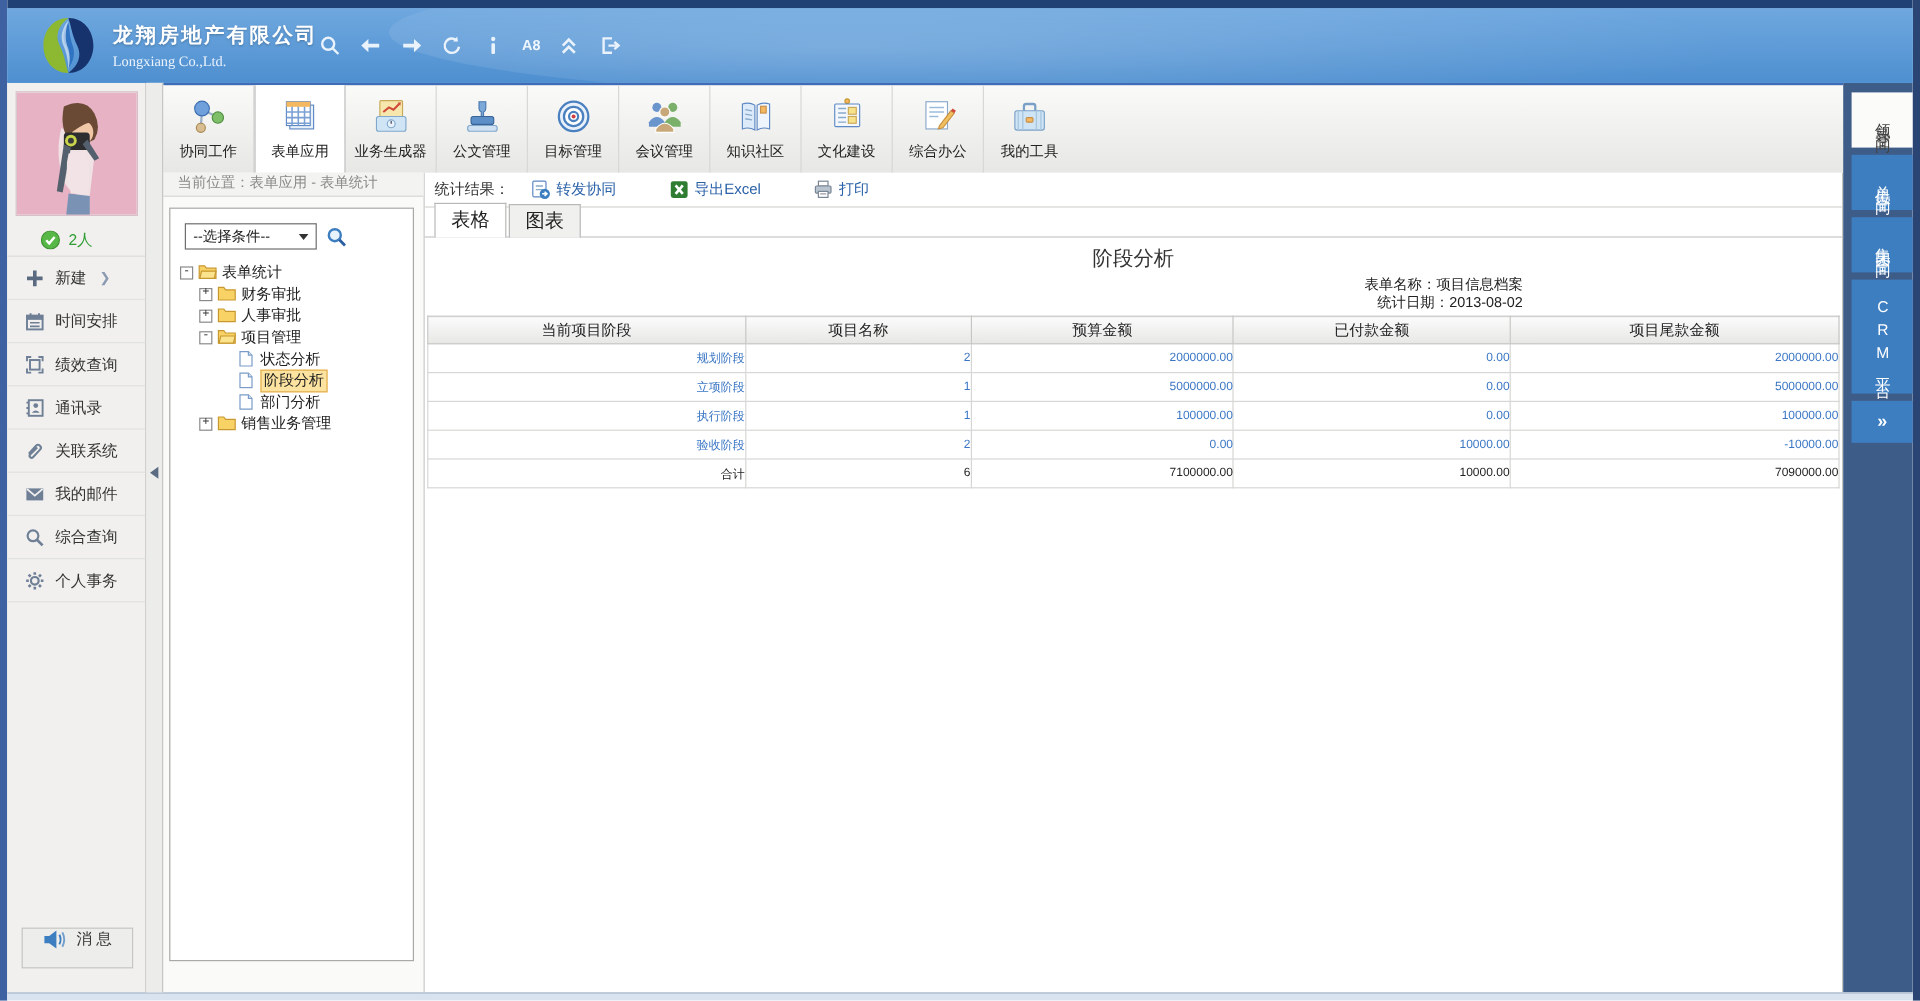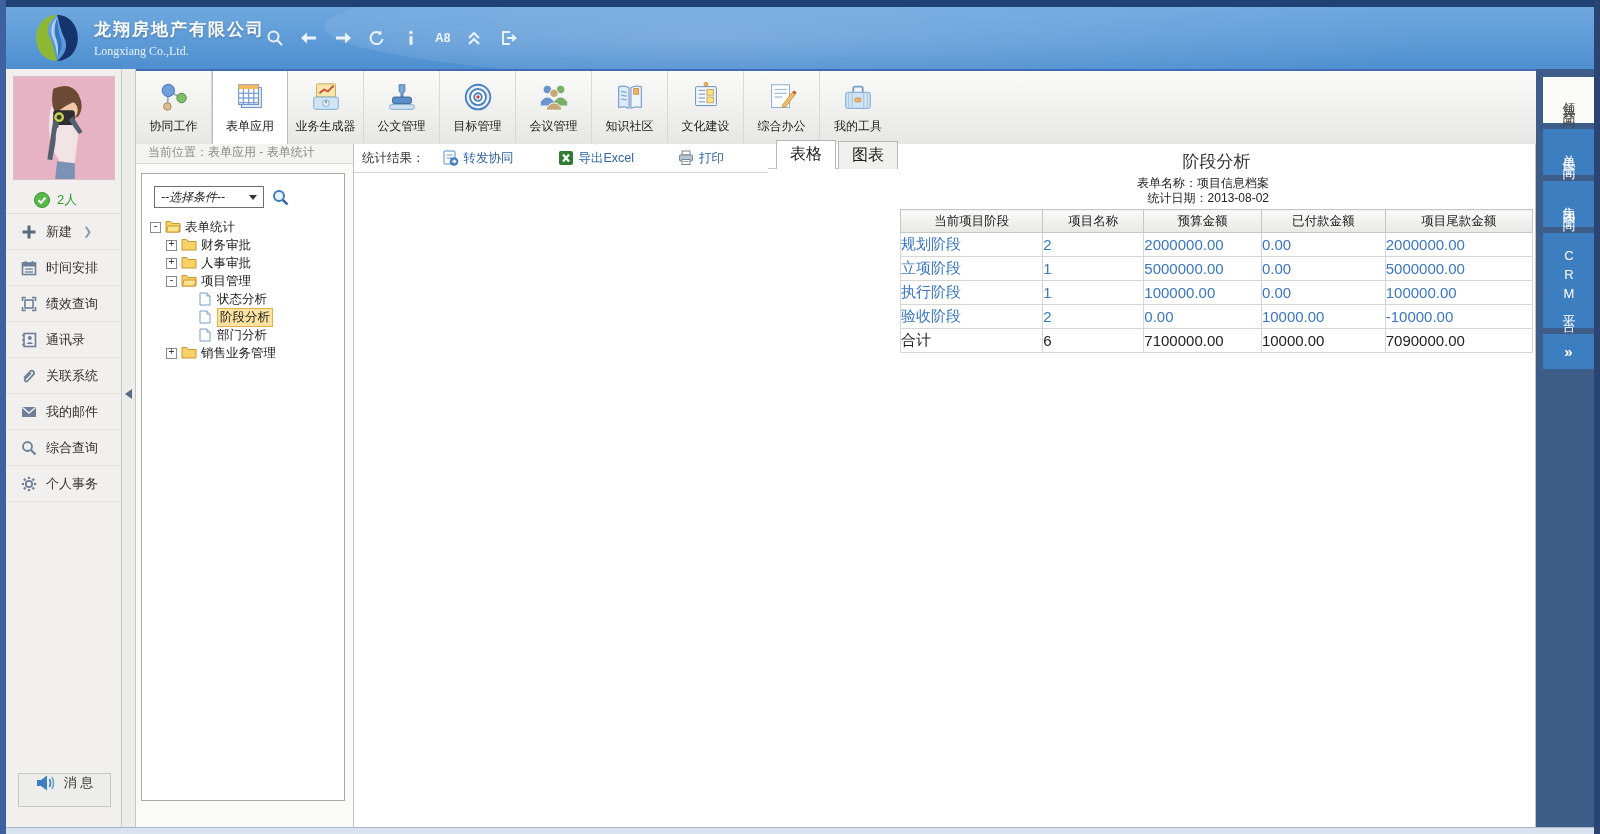--- a/index.html
+++ b/index.html
@@ -42,45 +42,45 @@
   .app-toolbar { height:75px; flex:none; border-top:2px solid #3F6CB5; background:linear-gradient(180deg,#FAFAF8,#E7E7E5); display:flex; }
   .tb-item { width:76px; flex:none; display:flex; flex-direction:column; align-items:center; justify-content:center; gap:3px; font-size:12px; color:#222; border-right:1px solid #D8D8D6; cursor:pointer; }
   .tb-item svg { width:38px; height:34px; }
   .tb-item.active { background:#fff; border-left:1px solid #BBB; border-right:1px solid #BBB; }
   .content-row { flex:1; display:flex; min-height:0; }
   
   .left-pane { width:218px; flex:none; background:#FAFAF8; border-right:1px solid #C2C2C0; display:flex; flex-direction:column; }
   .breadcrumb { height:20px; flex:none; display:flex; align-items:flex-start; gap:0; padding-left:12px; font-size:12px; color:#8A8A8A; background:#F3F3F1; border-bottom:1px solid #D8D8D6; white-space:nowrap; }
   .tree-box { margin:9px 8px 26px 5px; flex:1; background:#fff; border:1px solid #A9A9A7; overflow:hidden; }
   .tree-filter { display:flex; align-items:center; gap:8px; padding:12px 0 10px 12px; }
-  .filter-select { width:110px; height:22px; border:1px solid #6E6E6E; background:#fff; display:flex; align-items:center; justify-content:space-between; padding:0 6px; font-size:12px; color:#222; cursor:pointer;font-style:italic; }
+  .filter-select { width:110px; height:22px; border:1px solid #6E6E6E; background:#fff; display:flex; align-items:center; justify-content:space-between; padding:0 6px; font-size:12px; color:#222; cursor:pointer; }
   .filter-select .tri { width:0; height:0; border-left:4px solid transparent; border-right:4px solid transparent; border-top:5px solid #333; }
   .tree-filter svg { width:17px; height:17px; cursor:pointer; }
   .tree { font-size:12.5px; color:#222; padding-left:8px; }
   .tnode { display:flex; align-items:center; gap:4px; height:18px; white-space:nowrap; cursor:pointer; }
   .tnode svg { width:16px; height:14px; flex:none; }
   .expander { width:11px; height:11px; flex:none; border:1px solid #8A8A8A; background:#fff; font-size:10px; line-height:8px; text-align:center; color:#333; font-family:"Liberation Mono","DejaVu Sans Mono",monospace; }
   .ind1 { margin-left:16px; } .ind2 { margin-left:32px; }
   .leaf-pad { width:11px; flex:none; }
   .tlabel.selected { background:#FCE3A0; border:1px solid #E3AE4E; padding:0 2px; }
   
-  .right-pane { flex:1; background:#fff; border-right:1px solid #C2C2C0; display:flex; flex-direction:row; min-width:0; }
+  .right-pane { flex:1; background:#fff; border-right:1px solid #C2C2C0; display:flex; flex-direction:column; min-width:0; }
   .stats-bar { height:29px; flex:none; display:flex; align-items:center; border-bottom:1px solid #D4D4D2; padding-left:8px; font-size:12.5px; color:#333; }
   .stats-label { margin-right:18px; }
   .stats-action { display:flex; align-items:center; gap:5px; color:#2B62A8; margin-right:44px; cursor:pointer; }
   .stats-action svg { width:16px; height:16px; }
   .tab-row { height:25px; flex:none; display:flex; align-items:flex-end; gap:2px; padding-left:8px; border-bottom:1px solid #C6C6C4; }
   .tab { padding:3px 13px 3px; font-size:16px; color:#222; border:1px solid #B8B8B6; border-bottom:none; background:#F0F0EE; cursor:pointer; position:relative; top:1px; }
   .tab.active { background:#fff; padding-bottom:4px; }
   .report-area { flex:1; padding-top:6px; overflow:hidden; }
   .report-title { text-align:center; font-size:17px; color:#333; height:26px; }
   .report-meta { text-align:right; padding-right:266px; font-size:12px; color:#222; line-height:15px; margin-bottom:3px; }
   table.report { width:calc(100% - 4px); margin:0 2px; border-collapse:collapse; border:1px solid #B5B5B3; table-layout:fixed; }
   table.report th { height:23px; background:linear-gradient(180deg,#FBFBFB,#E7E7E5); border:1px solid #C6C6C4; font-size:12.5px; font-weight:normal; color:#222;margin-top:44px; }
-  table.report td { height:24px; border:1px solid #D6D6D4; text-align:left; font-size:15px; color:#3A76C4; }
+  table.report td { height:24px; border:1px solid #D6D6D4; text-align:right; font-size:10px; color:#3A76C4; }
   table.report tr.total td { color:#222; }
   
   .right-tabs { width:58px; flex:none; background:#3E5C88; display:flex; flex-direction:column; align-items:flex-end; padding-top:8px; }
   .vtab { width:51px; margin-bottom:6px; background:#3D7EC1; color:#fff; writing-mode:vertical-lr; text-orientation:upright; font-size:13px; letter-spacing:4px; padding:15px 0; text-align:center; display:flex; align-items:center; justify-content:center; cursor:pointer; }
   .vtab.active { background:#FBFBF9; color:#444; }
   .vtab.more { writing-mode:horizontal-tb; padding:9px 0; font-size:15px; font-weight:bold; letter-spacing:0; }
   .bottom-strip { height:7px; flex:none; background:#D9E3F0; border-top:1px solid #A8B6C8; }
 </style>
 </head>
 <body>

